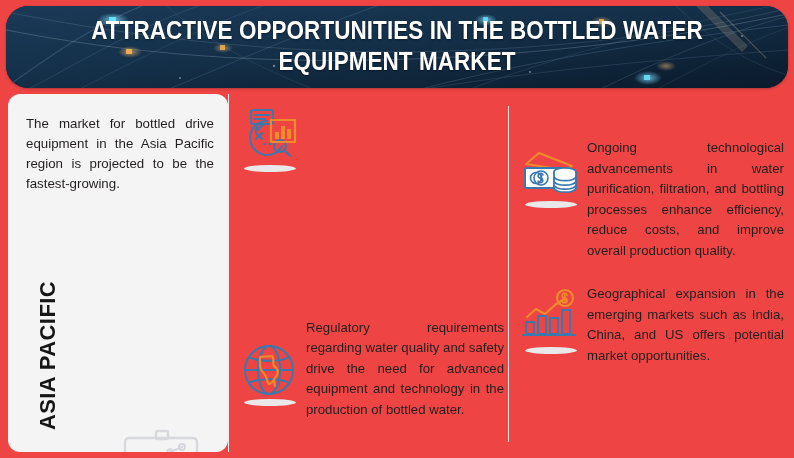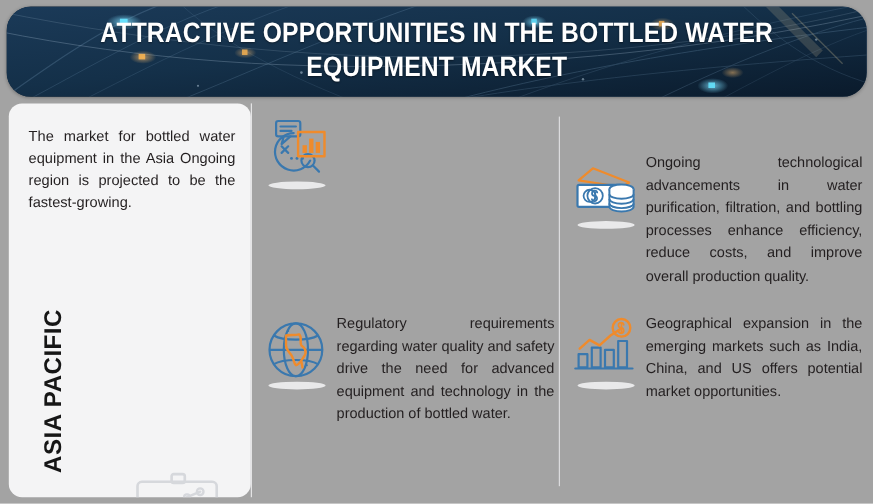--- a/index.html
+++ b/index.html
@@ -12,21 +12,21 @@
     height: 458px;
     overflow: hidden;
     font-family: "Liberation Sans", sans-serif;
     position: relative;
   }
 
   #infographic {
     position: relative;
     width: 794px;
     height: 458px;
-    background: #a3a3a3;
+    background: #ef4444;
     box-sizing: border-box;
     padding-left: 32px;
   }
 
   
   .banner {
     position: absolute;
     left: 6px;
     top: 6px;
     width: 782px;
@@ -115,21 +115,21 @@
     height: 362px;
   }
   .cell {
     position: absolute;
     box-sizing: border-box;
     display: flex;
     align-items: flex-start;
   }
   .cell-r0c0 { left: 0px;   top: 8px;   width: 280px; height: 172px; }
   .cell-r0c1 { left: 281px; top: 8px;   width: 279px; height: 172px; margin-top: 36px; }
-  .cell-r1c0 { left: 0px;   top: 190px; width: 280px; height: 172px; }
+  .cell-r1c0 { left: 0px;   top: 190px; width: 280px; height: 172px; align-items: center; }
   .cell-r1c1 { left: 281px; top: 190px; width: 279px; height: 172px; }
 
   .cell-icon {
     flex: 0 0 auto;
     width: 62px;
     height: 62px;
     margin: 6px 6px 0 10px;
     position: relative;
   }
   .cell-icon svg { display: block; }
@@ -235,21 +235,21 @@
         <circle cx="524" cy="66" r="1.1"></circle>
         <circle cx="174" cy="72" r="1"></circle>
         <circle cx="736" cy="30" r="1.1"></circle>
       </g>
     </svg>
     <div class="banner-title">ATTRACTIVE OPPORTUNITIES IN THE BOTTLED WATER
 EQUIPMENT MARKET</div>
   </div>
 
   <div class="left-panel">
-    <div class="left-text">The market for bottled water equipment in the Asia Ongoing region is projected to be the fastest-growing.</div>
+    <div class="left-text">The market for bottled drive equipment in the Asia Pacific region is projected to be the fastest-growing.</div>
     <div class="region-label">ASIA PACIFIC</div>
 
     <svg class="left-icon" viewBox="0 0 104 100">
       <g fill="none" stroke="#d4d6db" stroke-width="2.4" stroke-linecap="round" stroke-linejoin="round">
         <rect x="13" y="10" width="72" height="54" rx="4"></rect>
         <rect x="44" y="3" width="12" height="8" rx="2"></rect>
         <path d="M49 64 L49 76"></path>
         <path d="M49 76 L30 95"></path>
         <path d="M49 76 L68 95"></path>
         <path d="M24 72 L74 72"></path>

